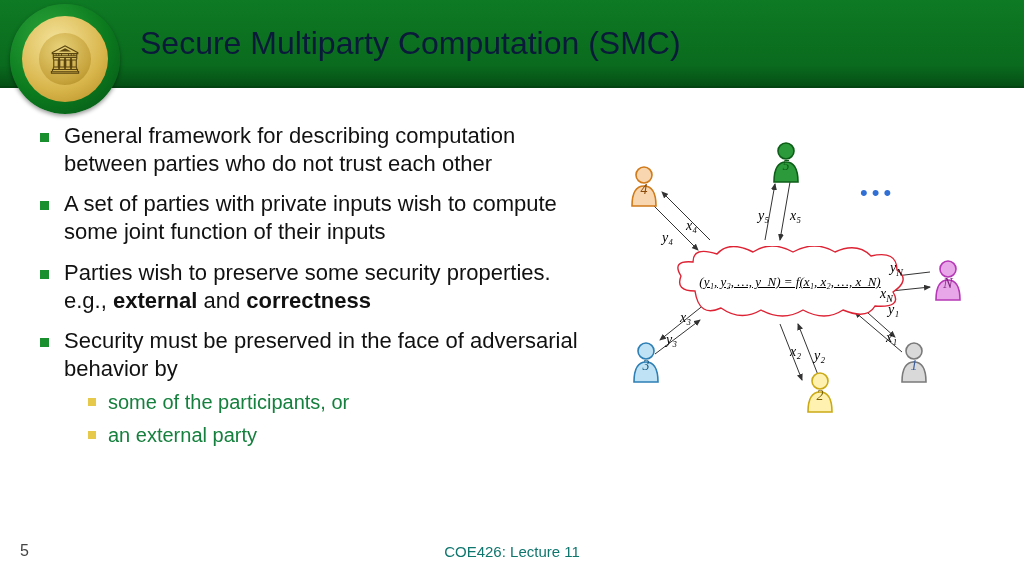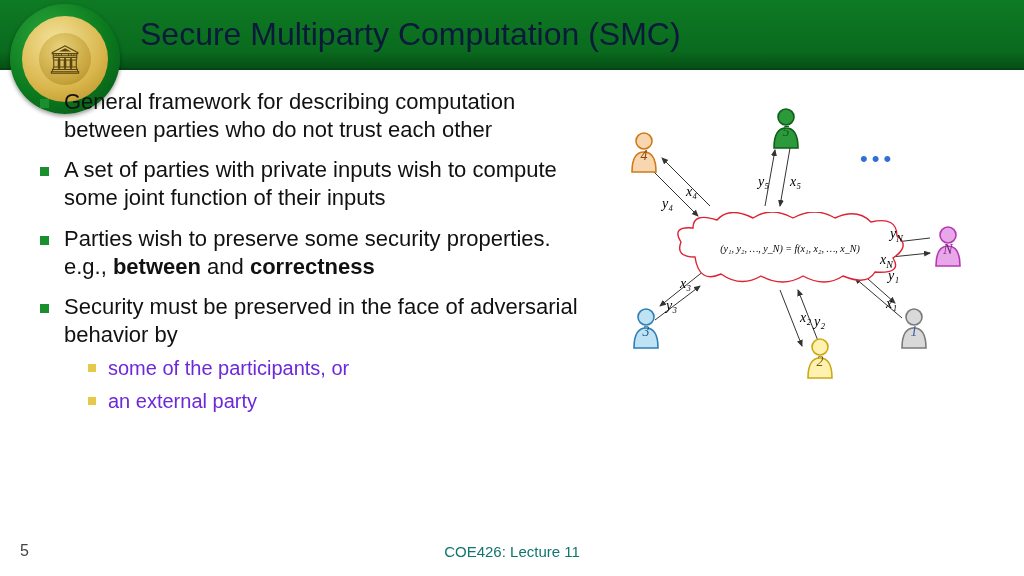--- a/index.html
+++ b/index.html
@@ -2,21 +2,21 @@
 <html><head>
 <meta charset="utf-8">
 <style>
   * { margin: 0; padding: 0; box-sizing: border-box; }
   body {
     width: 1024px; height: 576px;
     font-family: "Segoe UI", Tahoma, Verdana, sans-serif;
     background: #fff; overflow: hidden; position: relative;
   }
   .header {
-    height: 70px;
+    height: 88px;
     background: linear-gradient(to bottom, #0e7a24 0%, #0a6b1e 75%, #055015 100%);
     border-bottom: 2px solid #044412;
     display: flex; align-items: center;
     padding-left: 140px;
   }
   .title { font-size: 32px; color: #0b1a3a; font-weight: 400; }
   .seal {
     position: absolute; top: 4px; left: 10px;
     width: 110px; height: 110px;
   }
@@ -30,53 +30,54 @@
     background: radial-gradient(circle at 40% 30%, #f4e39b 0%, #d9b64c 60%, #b08a20 100%);
     display:flex; align-items:center; justify-content:center;
   }
   .seal .core {
     width:60%; height:60%; border-radius:50%;
     background: radial-gradient(circle at 40% 30%, #e8d27a 0%, #c6a23a 70%, #a6841c 100%);
     display:flex; align-items:center; justify-content:center;
     color:#5a4510; font-size:28px;
   }
   .content {
-    display:flex; padding: 18px 24px 0 40px;
+    display:flex; padding: 34px 24px 0 40px;
   }
   .bullets { flex: 0 0 540px; }
   ul.main { list-style:none; }
   ul.main > li {
     font-size: 22px; color:#111; line-height:1.28;
     padding-left: 24px; position:relative; margin-bottom: 12px;
   }
   ul.main > li::before {
     content:''; position:absolute; left:0; top:11px;
     width:9px; height:9px; background:#1a8f2e;
   }
   ul.sub { list-style:none; margin-top:6px; }
   ul.sub > li {
-    font-size: 20px; color:#6d28d9; line-height:1.35;
+    font-size: 20px; color:#15803d; line-height:1.35;
     padding-left: 44px; position:relative; margin-bottom:6px;
   }
   ul.sub > li::before {
     content:''; position:absolute; left:24px; top:9px;
     width:8px; height:8px; background:#e6c84b;
   }
   b { font-weight:700; }
 
   .diagram { flex:1; position:relative; height:300px; margin-top:10px; }
   .cloud {
     position:absolute; left:50%; top:50%; transform:translate(-50%,-50%);
     width:230px; height:72px; z-index:2;
   }
   .cloud svg { position:absolute; inset:0; }
   .cloud-text {
     position:absolute; inset:0; display:flex; align-items:center; justify-content:center;
-    font-family: "Cambria Math","Times New Roman",serif; font-size:10px; font-style:italic;
+    font-family: "Cambria Math","Times New Roman",serif; font-size:13px; font-style:italic;
     white-space:nowrap;
+    text-decoration:underline;
   }
   .pawn {
     position:absolute; width:32px; height:42px; z-index:3;
   }
   .pawn .num {
     position:absolute; left:50%; top:56%; transform:translate(-50%,-50%);
     font-family:"Cambria Math",serif; font-style:italic; font-size:14px;
   }
   .lbl {
     position:absolute; font-family:"Cambria Math","Times New Roman",serif;
@@ -107,21 +108,21 @@
       <div class="core">🏛</div>
     </div>
 </div>
 
 <div class="content">
   <div class="bullets">
     <ul class="main">
       <li>General framework for describing computation between parties who do not trust each other</li>
       <li>A set of parties with private inputs wish to compute some joint function of their inputs</li>
       <li>
-        <span>Parties wish to preserve some security properties. e.g., </span><b>between</b><span> and </span><b>correctness</b>
+        <span>Parties wish to preserve some security properties. e.g., </span><b>external</b><span> and </span><b>correctness</b>
       </li>
       <li>
         <span>Security must be preserved in the face of adversarial behavior by</span>
         <ul class="sub">
           <li>some of the participants, or</li>
           <li>an external party</li>
         </ul>
       </li>
     </ul>
   </div>
@@ -178,21 +179,21 @@
   </svg><div class="num" style="color:#0d5e18">5</div></div>
     <div id="pN" class="pawn" style="left:352px; top:128px;"><svg viewBox="0 0 32 42" width="32" height="42">
     <circle cx="16" cy="9" r="8" fill="#e8a7e8" stroke="#b638b6" stroke-width="1.6"></circle>
     <path d="M4 40 Q4 20 16 20 Q28 20 28 40 Z" fill="#e8a7e8" stroke="#b638b6" stroke-width="1.6"></path>
   </svg><div class="num" style="color:#7a1f7a">N</div></div>
 
     <div class="dots" style="left:280px; top:48px;">•••</div>
 
     <div class="lbl" style="left:298px; top:198px;margin-left:8px;">x₁</div>
     <div class="lbl" style="left:308px; top:170px;">y₁</div>
-    <div class="lbl" style="left:220px; top:212px;">x₂</div>
+    <div class="lbl" style="left:210px; top:212px;">x₂</div>
     <div class="lbl" style="left:234px; top:216px;">y₂</div>
     <div class="lbl" style="left:100px; top:178px;">x₃</div>
     <div class="lbl" style="left:86px;  top:200px;">y₃</div>
     <div class="lbl" style="left:106px; top:86px;">x₄</div>
     <div class="lbl" style="left:82px;  top:98px;font-family:Liberation Serif, serif;">y₄</div>
     <div class="lbl" style="left:210px; top:76px;">x₅</div>
     <div class="lbl" style="left:178px; top:68px;margin-top:8px;">y₅</div>
     <div class="lbl" style="left:300px; top:154px;">x<sub>N</sub></div>
     <div class="lbl" style="left:310px; top:128px;">y<sub>N</sub></div>
   </div>

